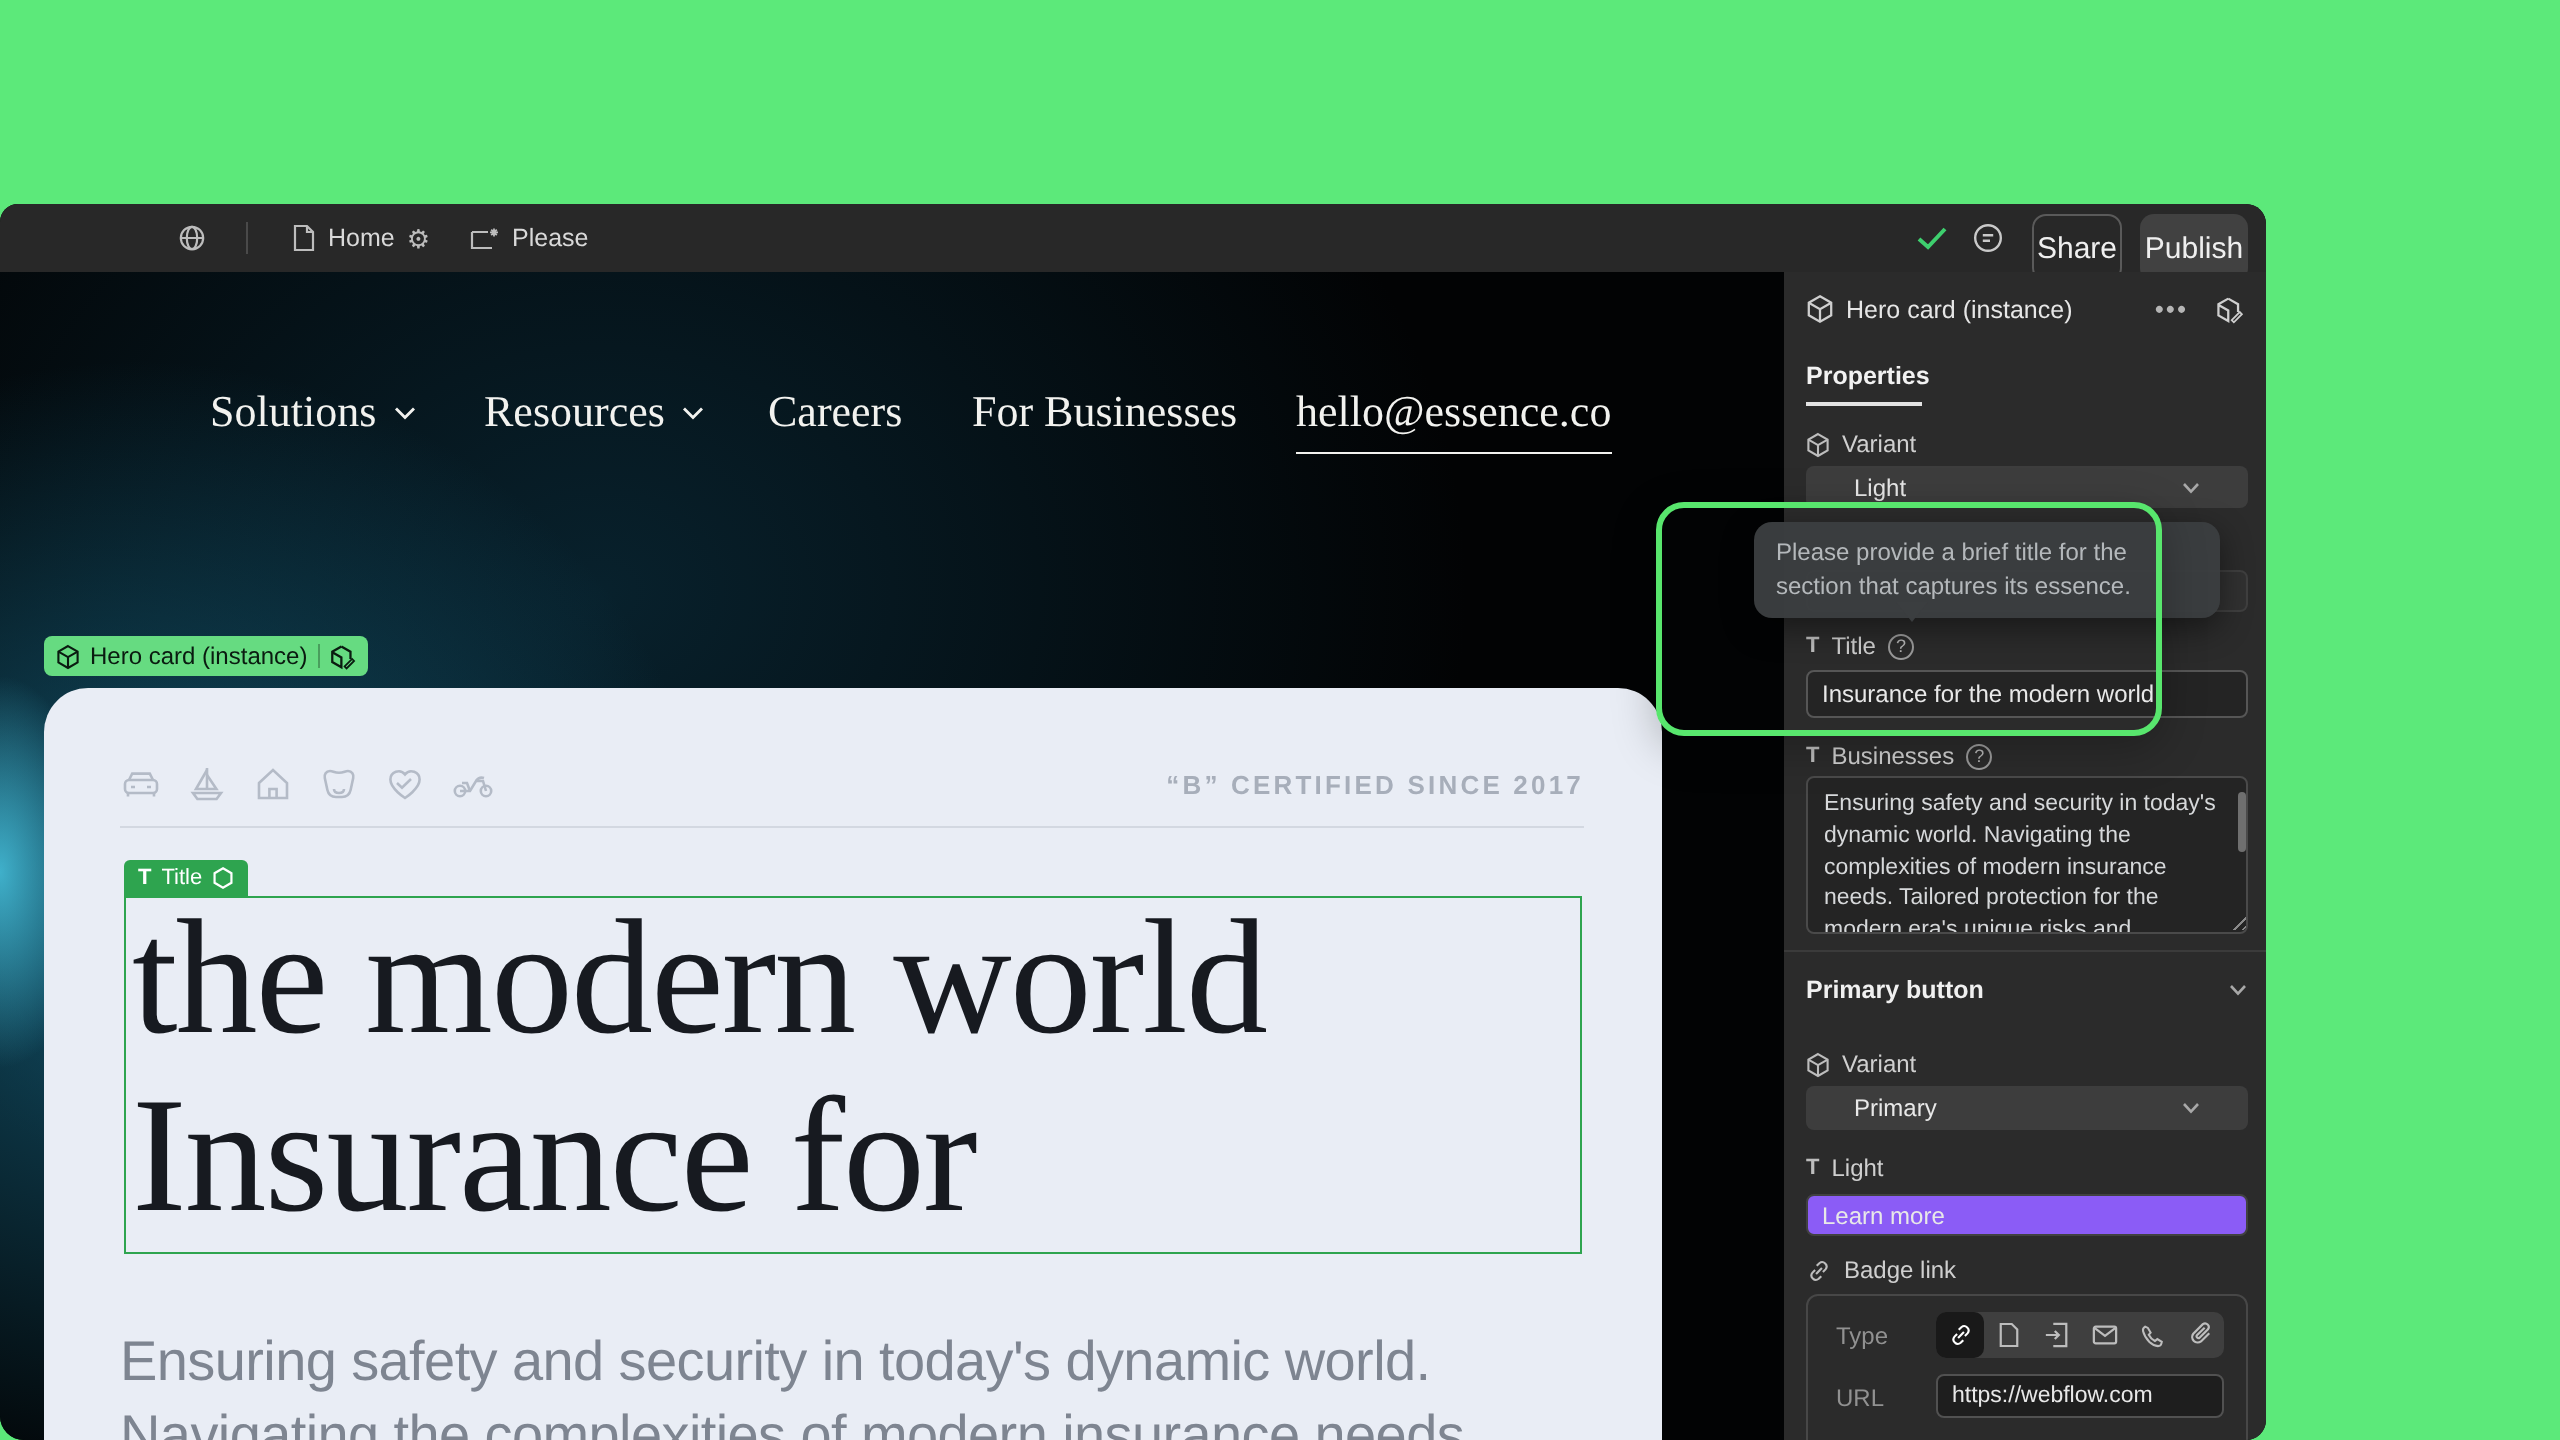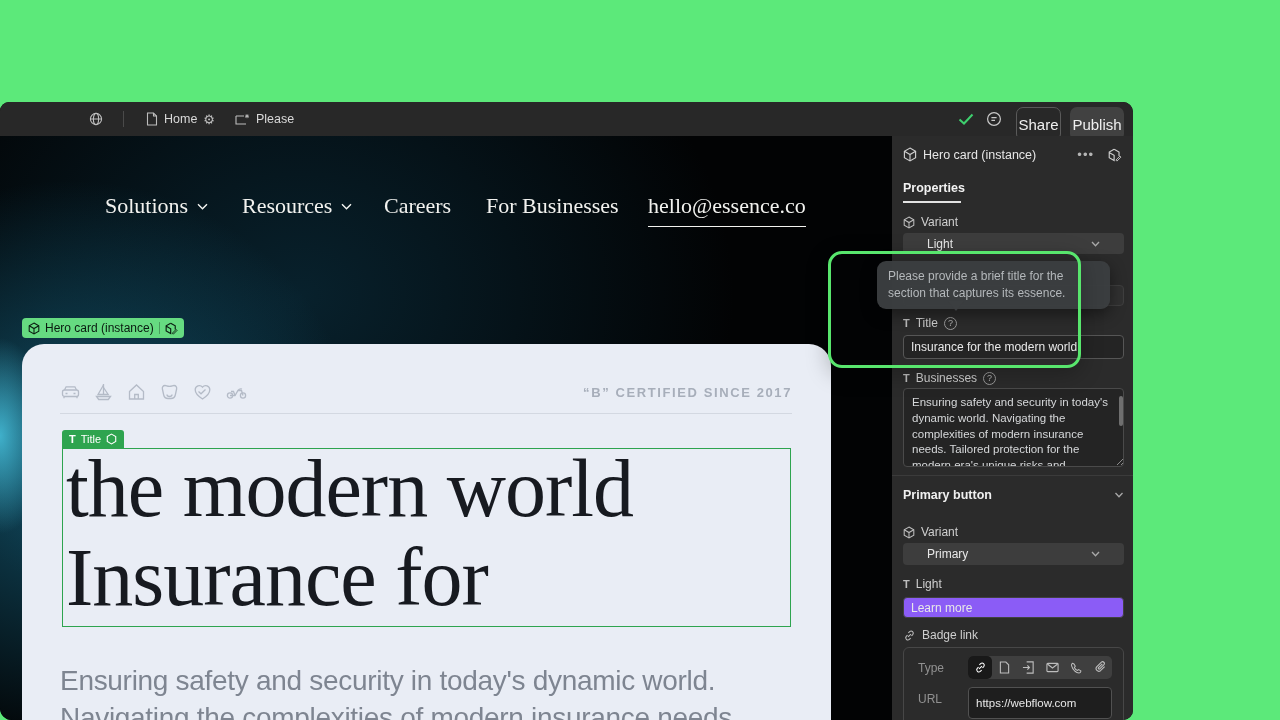--- a/index.html
+++ b/index.html
@@ -85,21 +85,21 @@
     font-size:12.5px; font-weight:bold; color:#f0f0f0; }
   .p-section .chev{ margin-left:auto; color:#a8a8a8; display:flex; }
 
   .group-box{ position:absolute; left:11px; top:511px; width:221px; height:90px;
     border:1px solid #474747; border-radius:6px; }
   .g-label{ position:absolute; left:14px; font-size:12px; color:#919191; }
   .seg{ position:absolute; left:64px; top:8px; width:144px; height:23px; background:#3f3f3f; border-radius:5px;
     display:flex; }
   .seg-item{ flex:1; display:flex; align-items:center; justify-content:center; color:#bdbdbd; border-radius:5px; }
   .seg-item.sel{ background:#191919; color:#fff; }
-  .url-input{ position:absolute; left:64px; top:39px; width:144px; height:32px; background:#1e1e1e;
+  .url-input{ position:absolute; left:64px; top:39px; width:144px; height:22px; background:#1e1e1e;
     border:1px solid #515151; border-radius:4px; color:#e8e8e8; font-size:11.5px; padding:0 7px;
     font-family:"Liberation Sans", sans-serif; }
 
   
   .hl-box{ position:absolute; left:828px; top:251px; width:253px; height:117px;
     border:3px solid #58E66D; border-radius:14px; pointer-events:none; z-index:30;
     box-shadow:0 6px 22px rgba(0,0,0,.25); }
   .tooltip{ position:absolute; left:841px; top:261px; width:233px; background:rgba(59,62,64,.97);
     border-radius:9px; padding:7px 11px 8px; font-size:12px; line-height:16.5px; color:#b4b8bb; z-index:25;
     box-shadow:0 5px 16px rgba(0,0,0,.45);margin-left:36px; }

